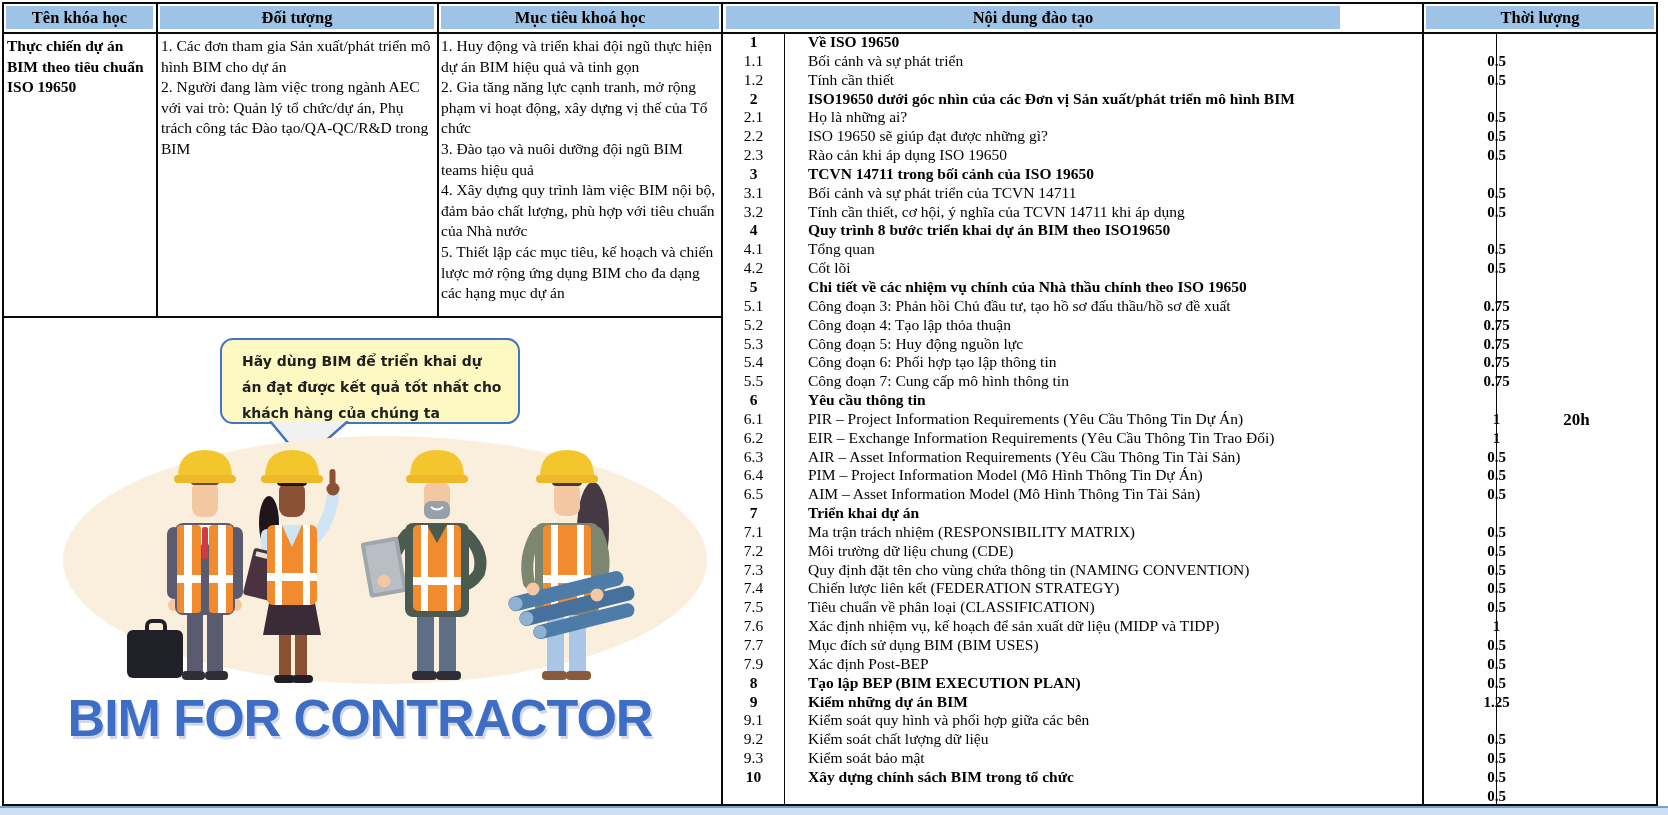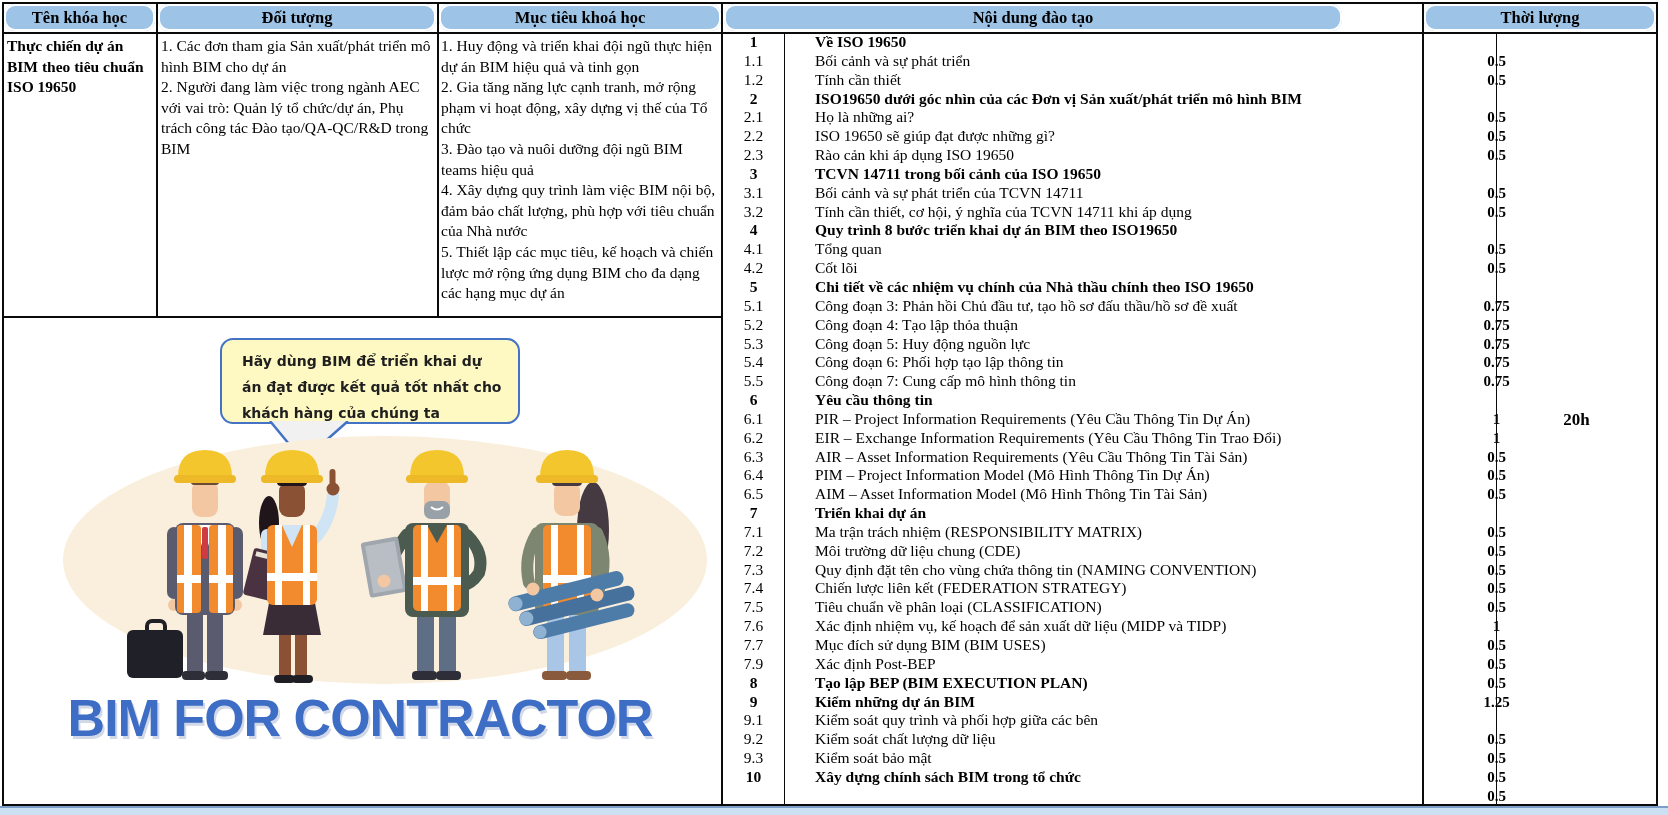--- a/index.html
+++ b/index.html
@@ -11,28 +11,28 @@
   }
   html,body{margin:0;padding:0;background:#fff;}
   .page{position:relative;width:1668px;height:815px;background:#fff;overflow:hidden;
         font-family:"Liberation Serif","DejaVu Serif",serif;color:#000;}
   .tableframe{position:absolute;left:2px;top:2px;width:1656px;height:804px;
         border:2px solid #0a0a0a;box-sizing:border-box;}
   .vline,.hline{position:absolute;background:#0a0a0a;}
   
   .hcell{position:absolute;top:4px;height:27px;background:var(--header-bg);
          box-shadow:inset 0 0 0 2px #fff;display:flex;align-items:center;justify-content:center;
-         font-weight:bold;font-size:16.5px;border-radius:11px;}
+         font-weight:bold;font-size:16.5px;}
   
   .bodytext{position:absolute;font-size:15.5px;line-height:20.6px;white-space:pre-line;}
   
   .crow{display:flex;height:18.85px;line-height:18.85px;font-size:15.5px;}
   .crow.b{font-weight:bold;}
   .cnum{width:61px;text-align:center;flex:0 0 61px;}
-  .ctext{flex:1;padding-left:16px;white-space:nowrap;overflow:visible;margin-left:15px;}
+  .ctext{flex:1;padding-left:24px;white-space:nowrap;overflow:visible;}
   .drow{height:18.85px;line-height:18.85px;text-align:center;font-size:15px;font-weight:bold;}
   .totalcell{position:absolute;display:flex;align-items:center;justify-content:center;
          font-weight:bold;font-size:17px;}
   
   .bubble{position:absolute;left:220px;top:338px;width:300px;height:86px;box-sizing:border-box;
          background:#fef9c3;border:2.5px solid var(--bubble-border);border-radius:13px;
          font-family:"DejaVu Sans","Liberation Sans",sans-serif;font-weight:bold;
          font-size:14px;line-height:26px;color:#1f1f1f;padding:8px 12px 0 20px;overflow:hidden;}
   .bubbletail{position:absolute;left:258px;top:421px;width:100px;height:42px;}
   .caption{position:absolute;left:20px;top:688px;width:680px;text-align:center;
@@ -224,21 +224,21 @@
       <div class="crow b">
         <span class="cnum">8</span>
         <span class="ctext">Tạo lập BEP (BIM EXECUTION PLAN)</span>
       </div>
       <div class="crow b">
         <span class="cnum">9</span>
         <span class="ctext">Kiểm những dự án BIM</span>
       </div>
       <div class="crow">
         <span class="cnum">9.1</span>
-        <span class="ctext">Kiểm soát quy trình và phối hợp giữa các bên</span>
+        <span class="ctext">Kiểm soát quy hình và phối hợp giữa các bên</span>
       </div>
       <div class="crow">
         <span class="cnum">9.2</span>
         <span class="ctext">Kiểm soát chất lượng dữ liệu</span>
       </div>
       <div class="crow">
         <span class="cnum">9.3</span>
         <span class="ctext">Kiểm soát bảo mật</span>
       </div>
       <div class="crow b">

